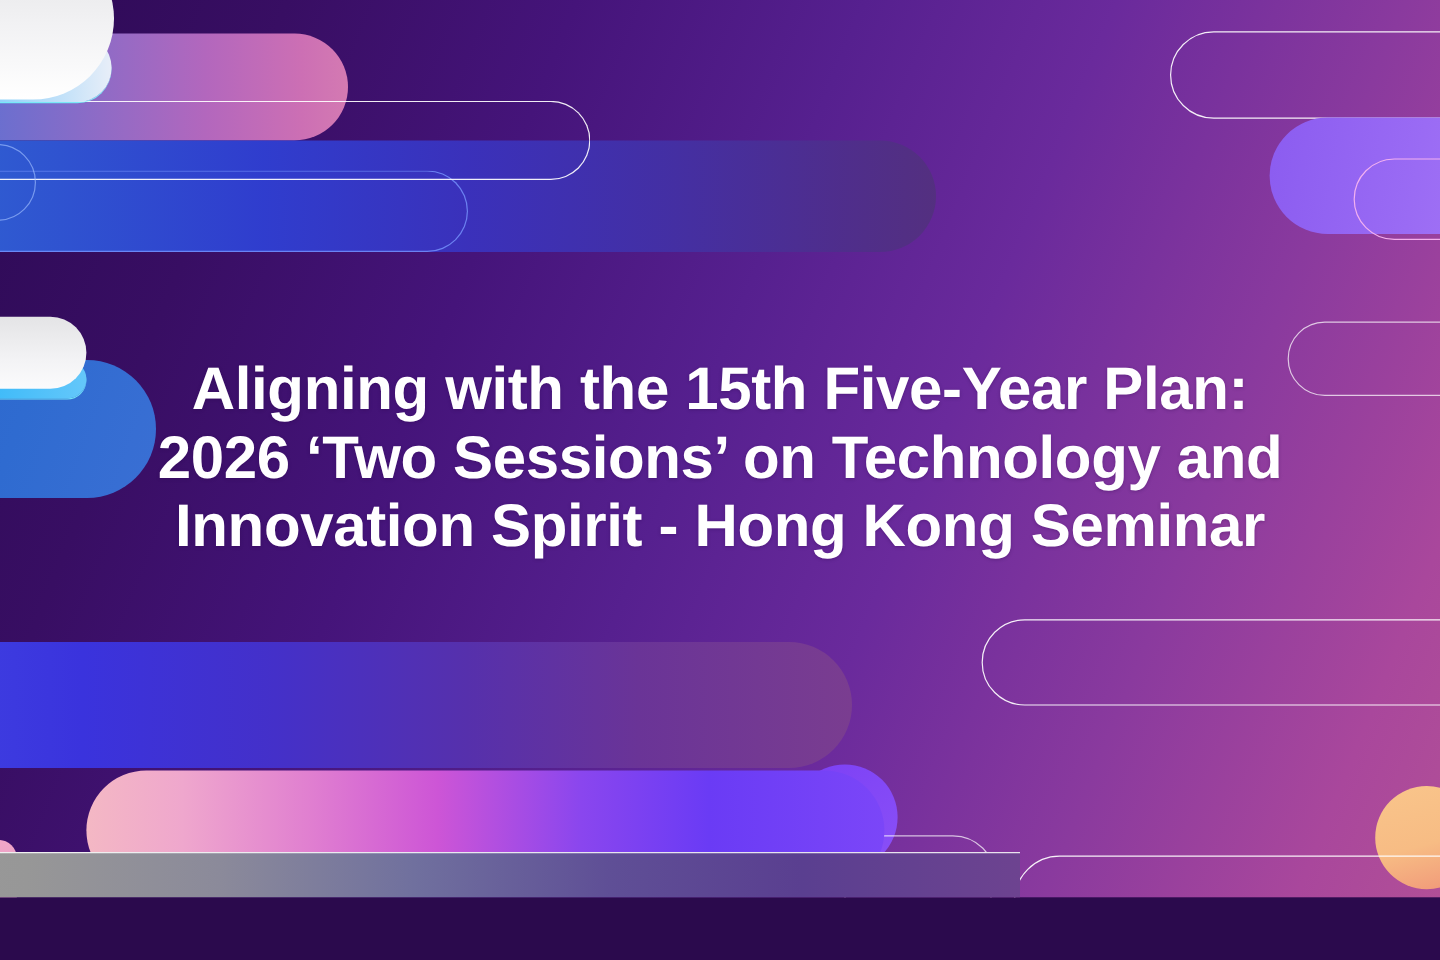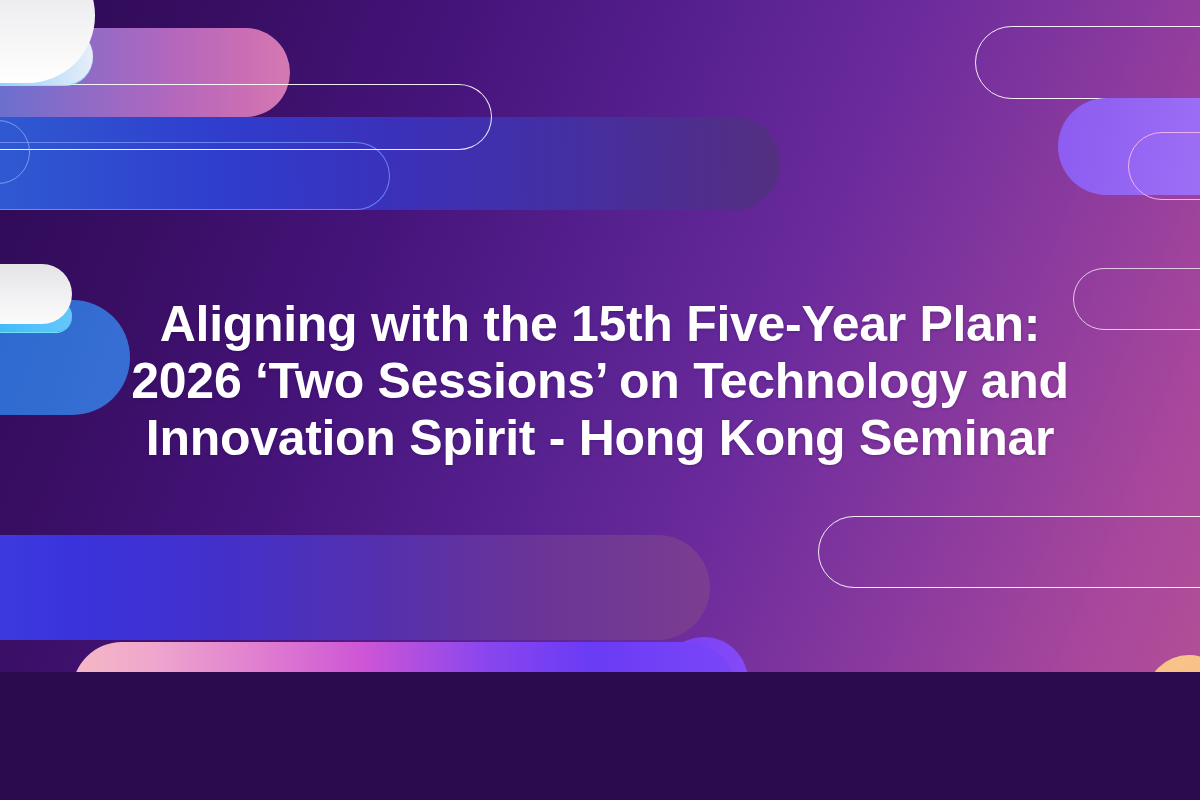--- a/index.html
+++ b/index.html
@@ -7,21 +7,21 @@
     padding: 0;
     background: #2b0a4d;
   }
   body {
     font-family: "Liberation Sans", sans-serif;
   }
 
   .banner {
     position: relative;
     width: 1200px;
-    height: 672px;
+    height: 748px;
     overflow: hidden;
     background: linear-gradient(112deg,
         #2d0a55 0%,
         #380e63 16%,
         #45147a 32%,
         #56208f 48%,
         #6a2a9c 62%,
         #8a3a9e 78%,
         #a9479c 92%,
         #b14f97 100%);

